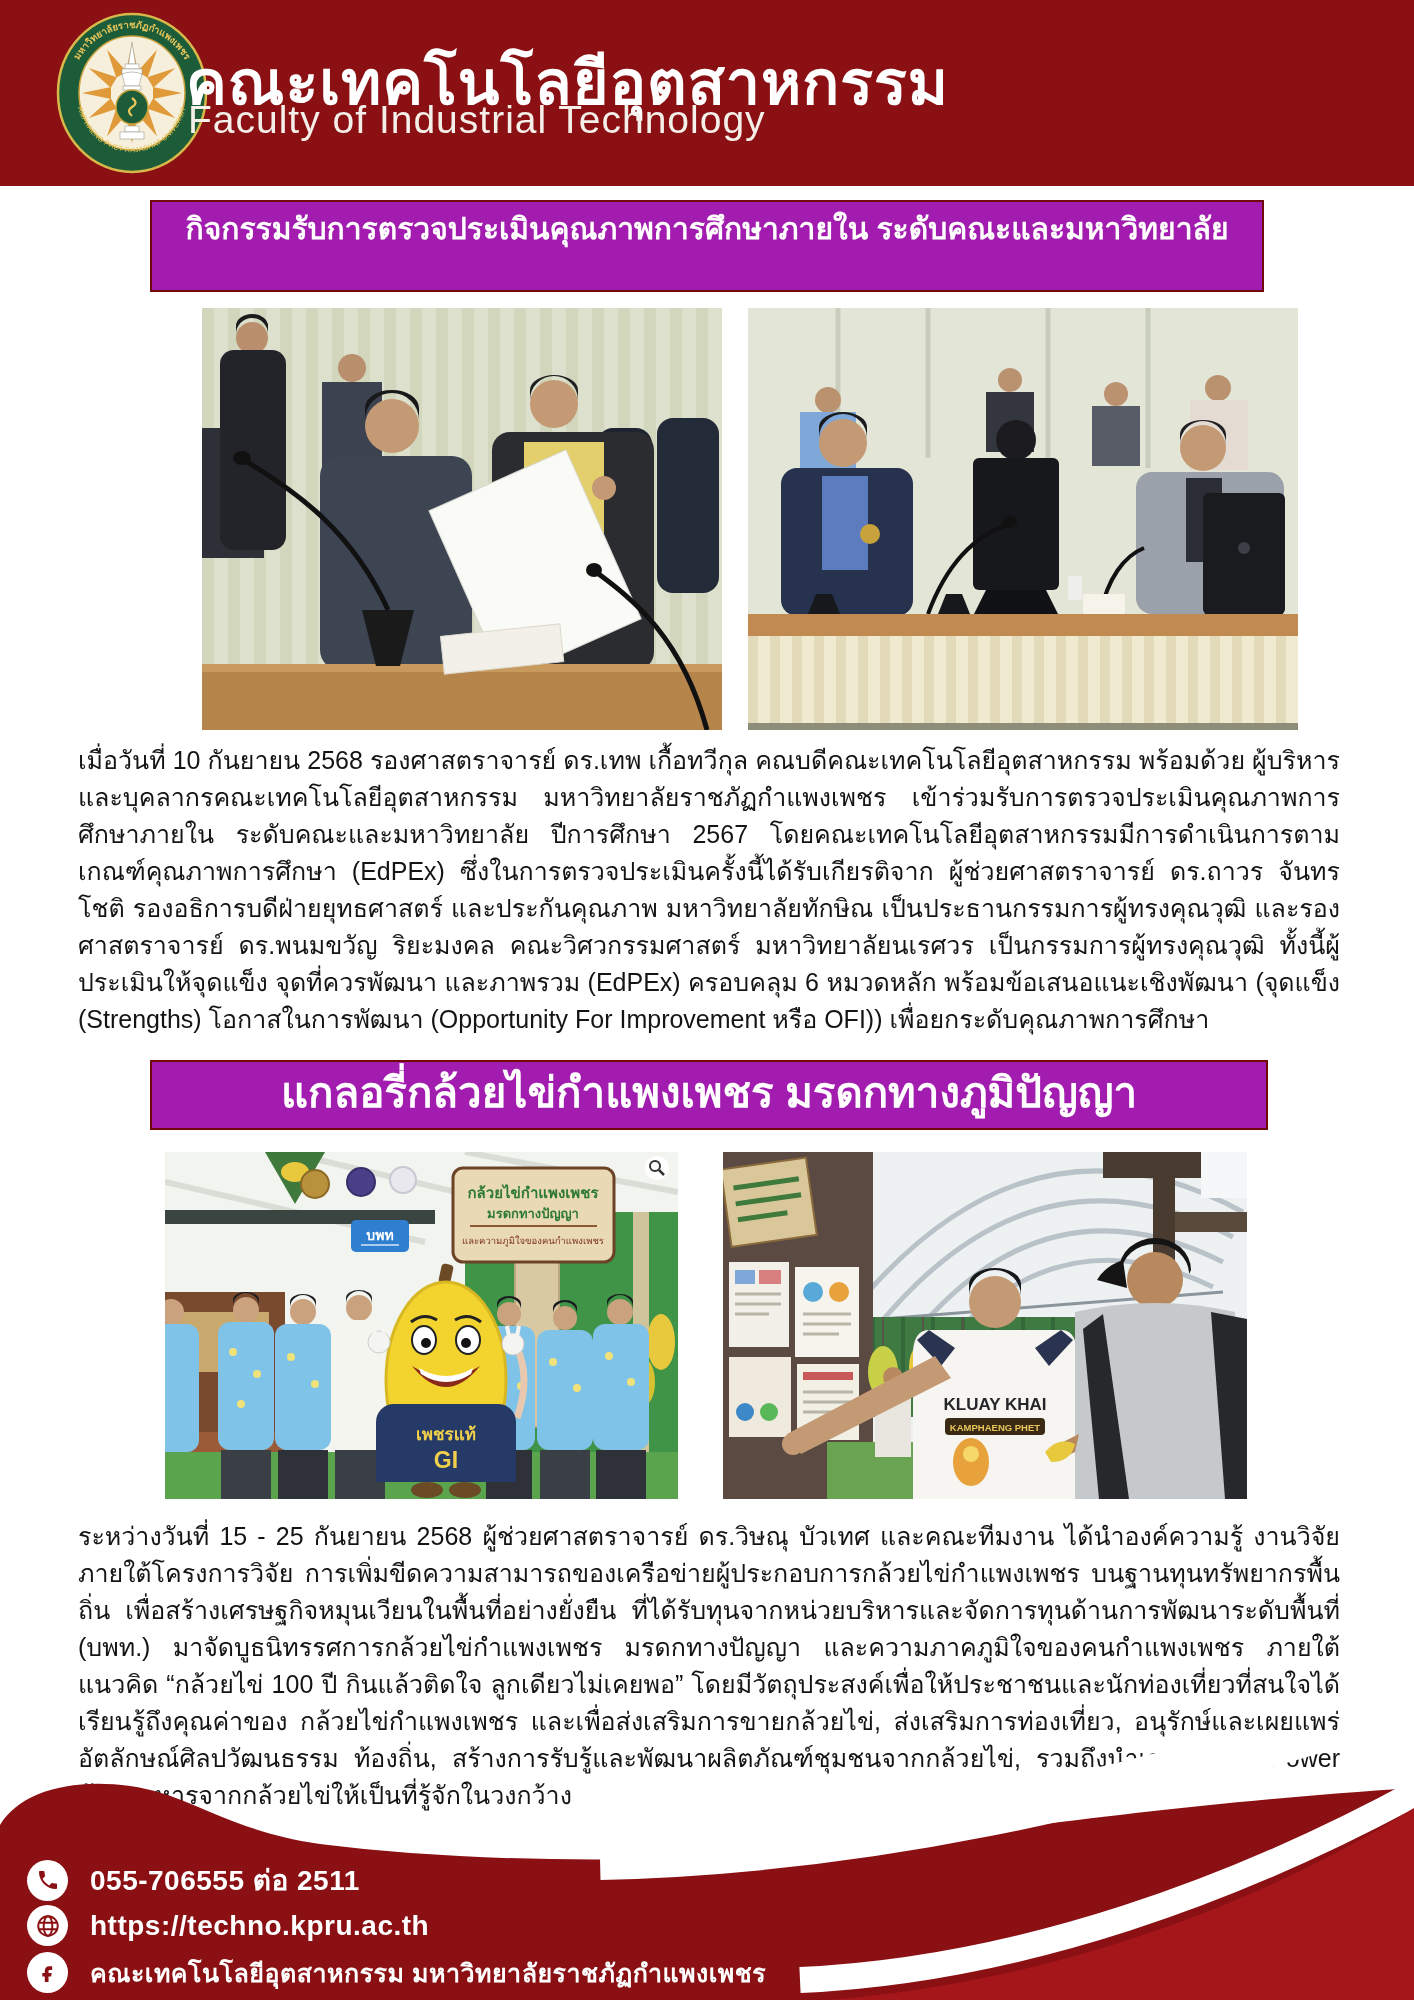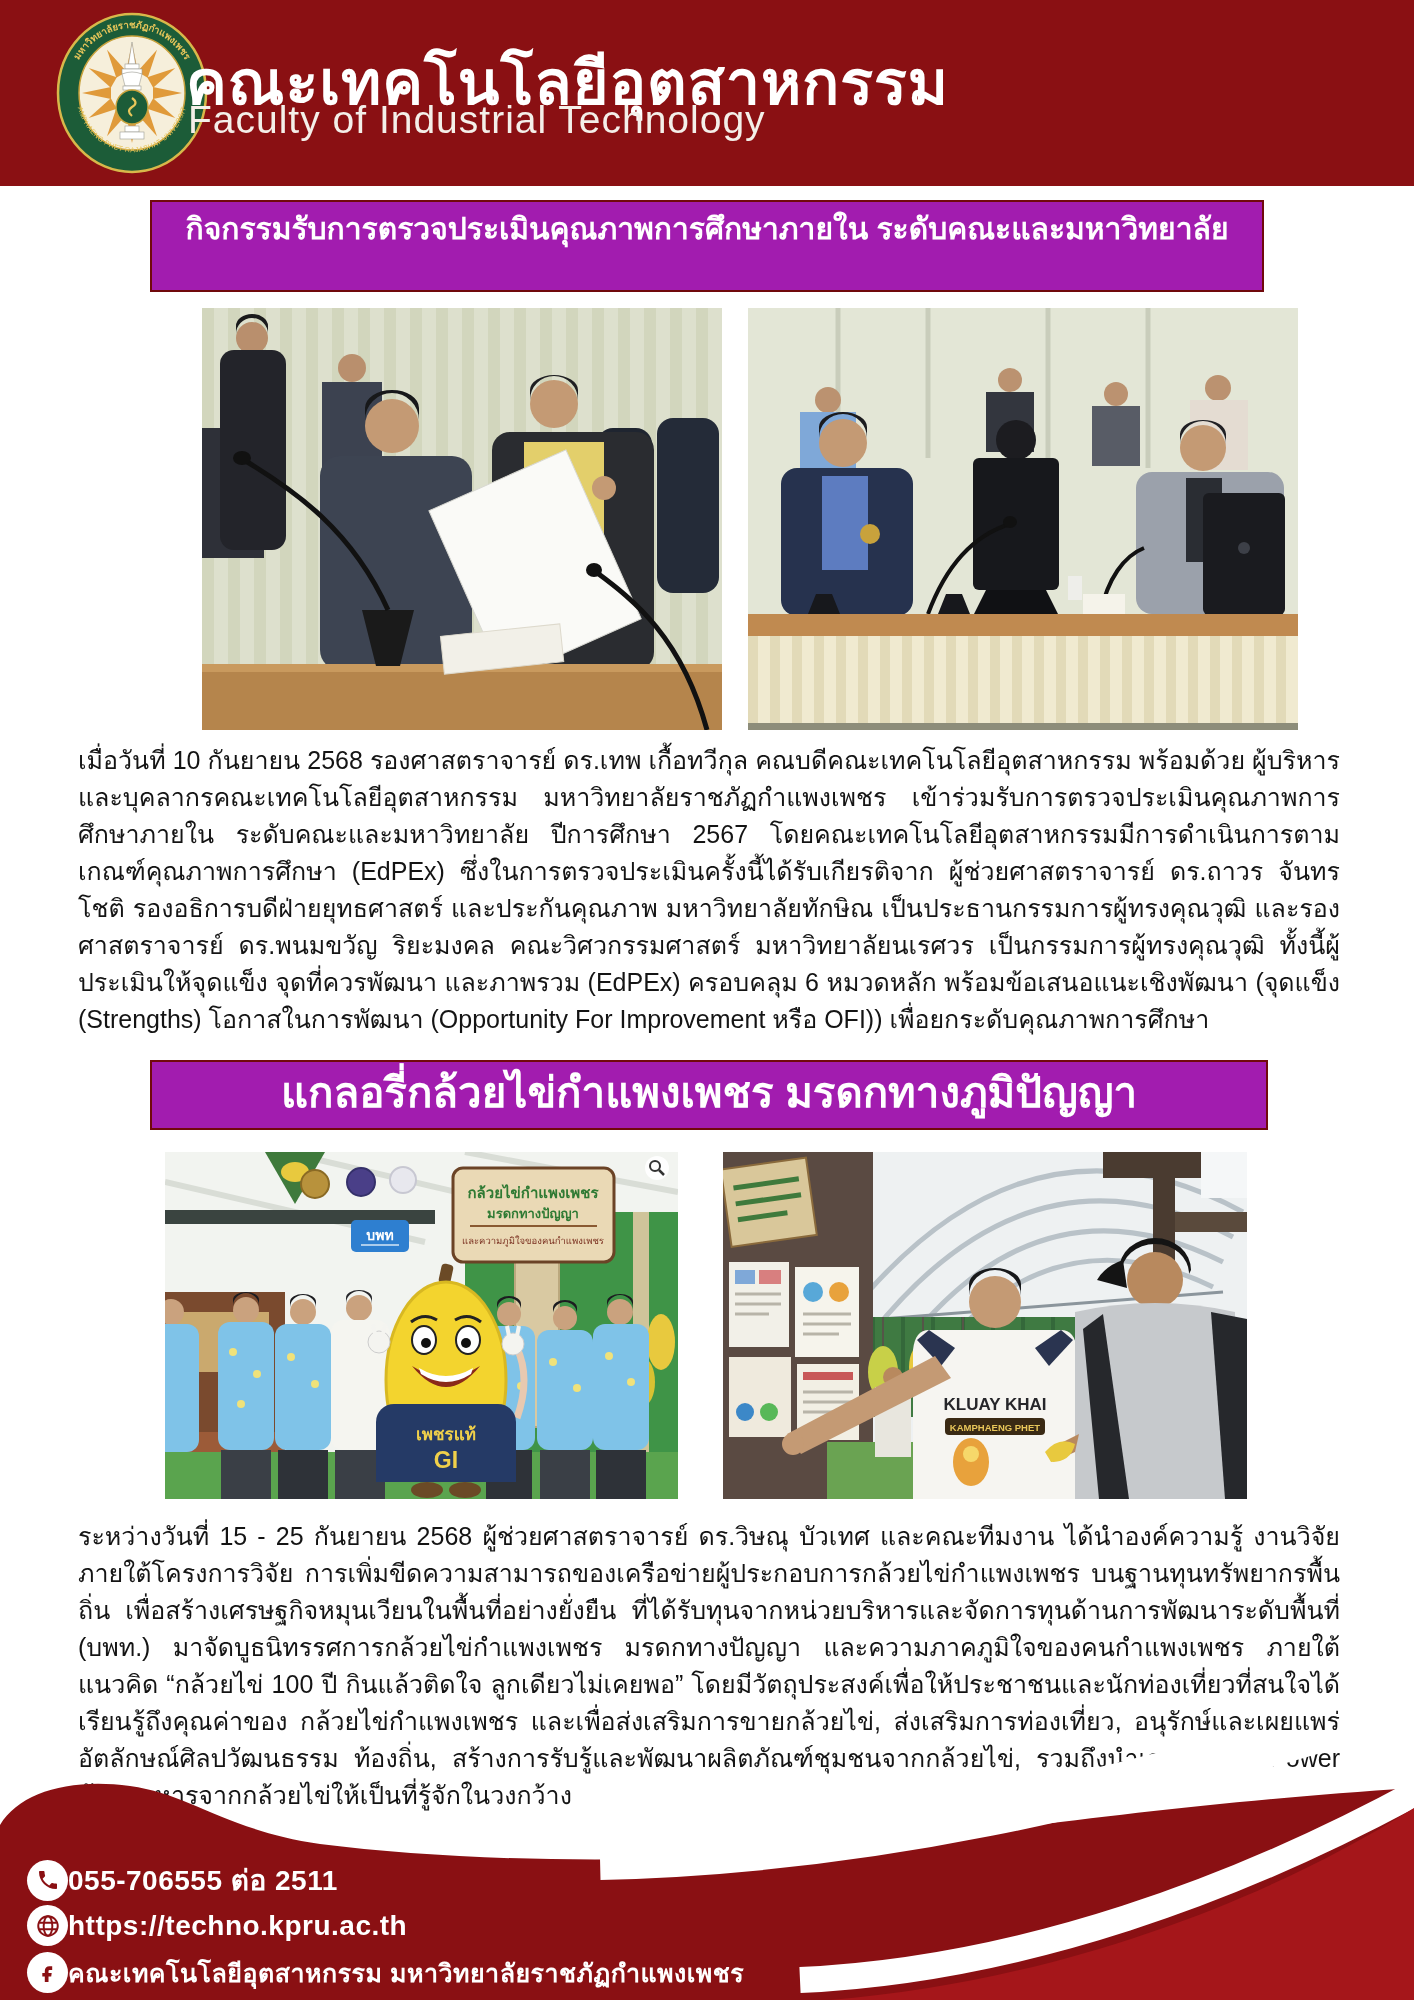--- a/index.html
+++ b/index.html
@@ -10,21 +10,21 @@
   .h-title-th{left:186px;top:34px;width:1100px;color:#ffffff;font-size:61px;font-weight:bold;letter-spacing:1px;}
   .h-title-en{left:188px;top:98px;width:1100px;color:#f4efe9;font-size:39px;letter-spacing:1px;}
   .banner{left:150px;width:1114px;background:#a21caf;border:2px solid #70090c;color:#ffffff;
           text-align:center;font-weight:bold;}
   .banner1{top:200px;height:92px;font-size:30px;line-height:42px;padding-top:6px;box-sizing:border-box;}
   .banner2{top:1060px;height:66px;font-size:42px;line-height:62px;}
   .para{left:78px;width:1262px;color:#141414;font-size:25px;line-height:37px;text-align:justify;}
   .photo{overflow:hidden;background:#4d7c0f;}
   .photo svg{display:block;}
   .footer-svg{left:0;top:1730px;width:1414px;height:270px;}
-  .footer-row{display:flex;align-items:center;}
+  .footer-row{display:flex;align-items:center;gap:22px;}
   .ficon{width:41px;height:41px;border-radius:50%;background:#ffffff;display:flex;align-items:center;justify-content:center;flex:0 0 41px;}
   .ftext{color:#ffffff;font-size:28px;font-weight:bold;letter-spacing:.5px;}
   .ftext.small{font-size:25px;font-weight:bold;}
 </style>
 </head>
 <body>
 
 <div class="page">
 
   <div class="abs header">

